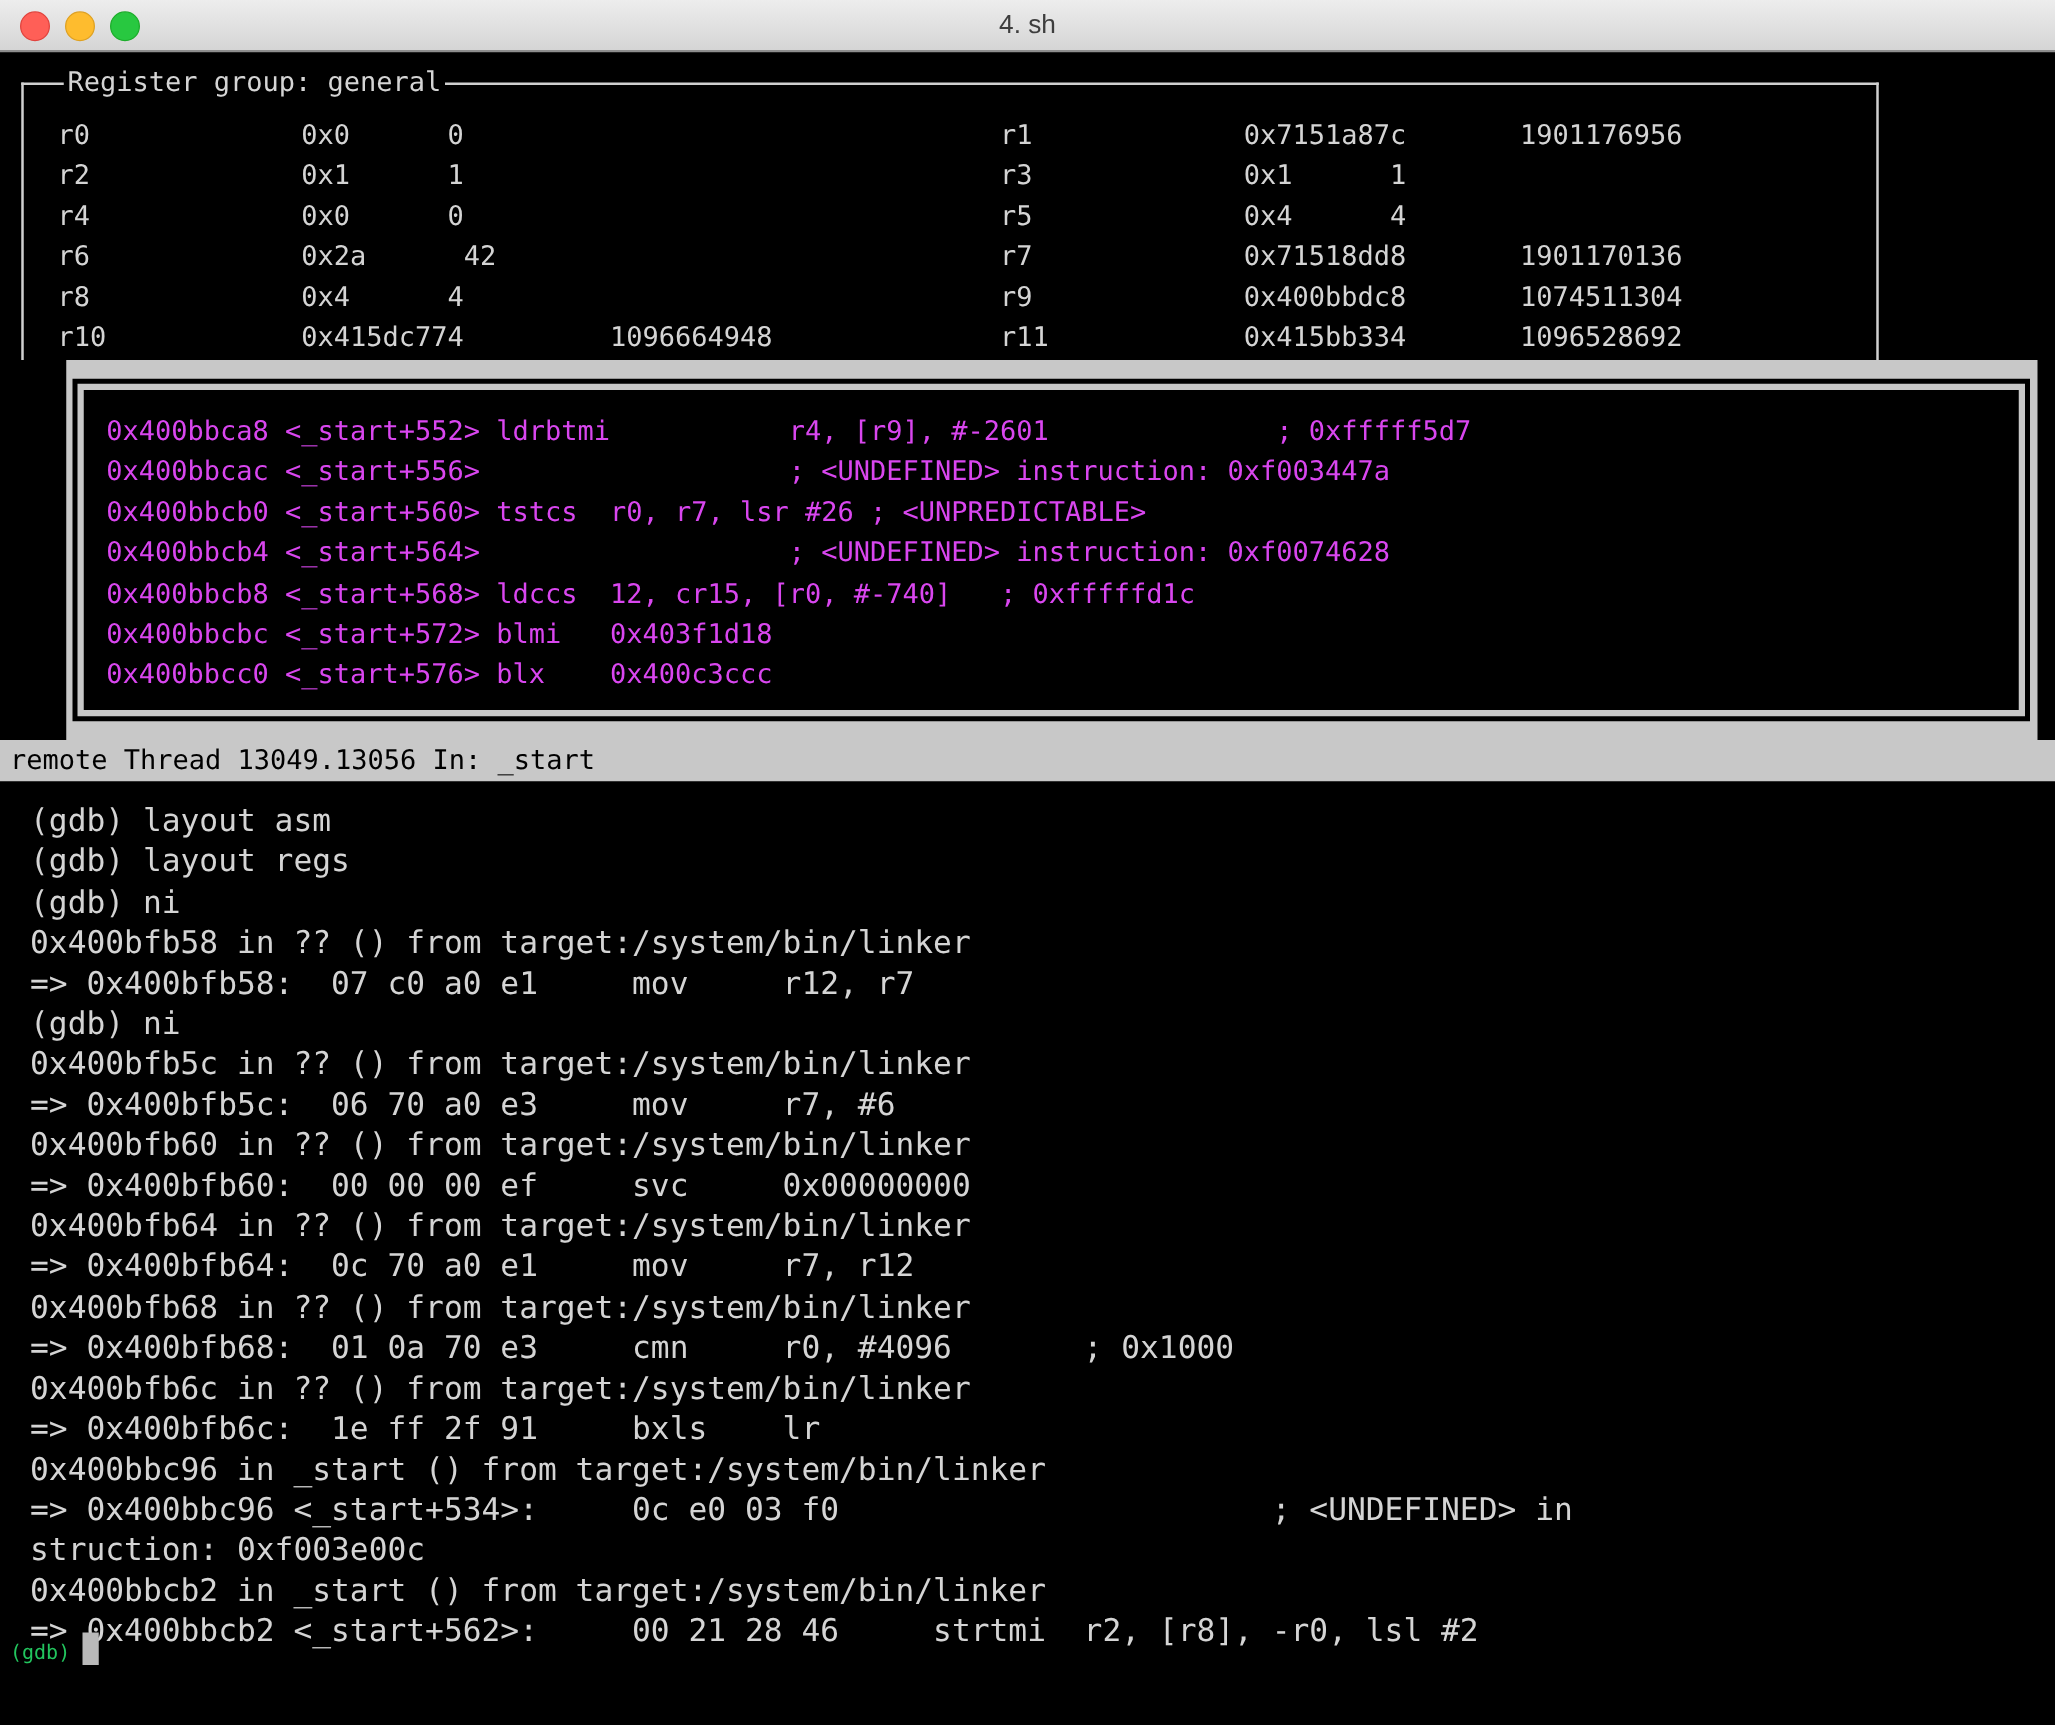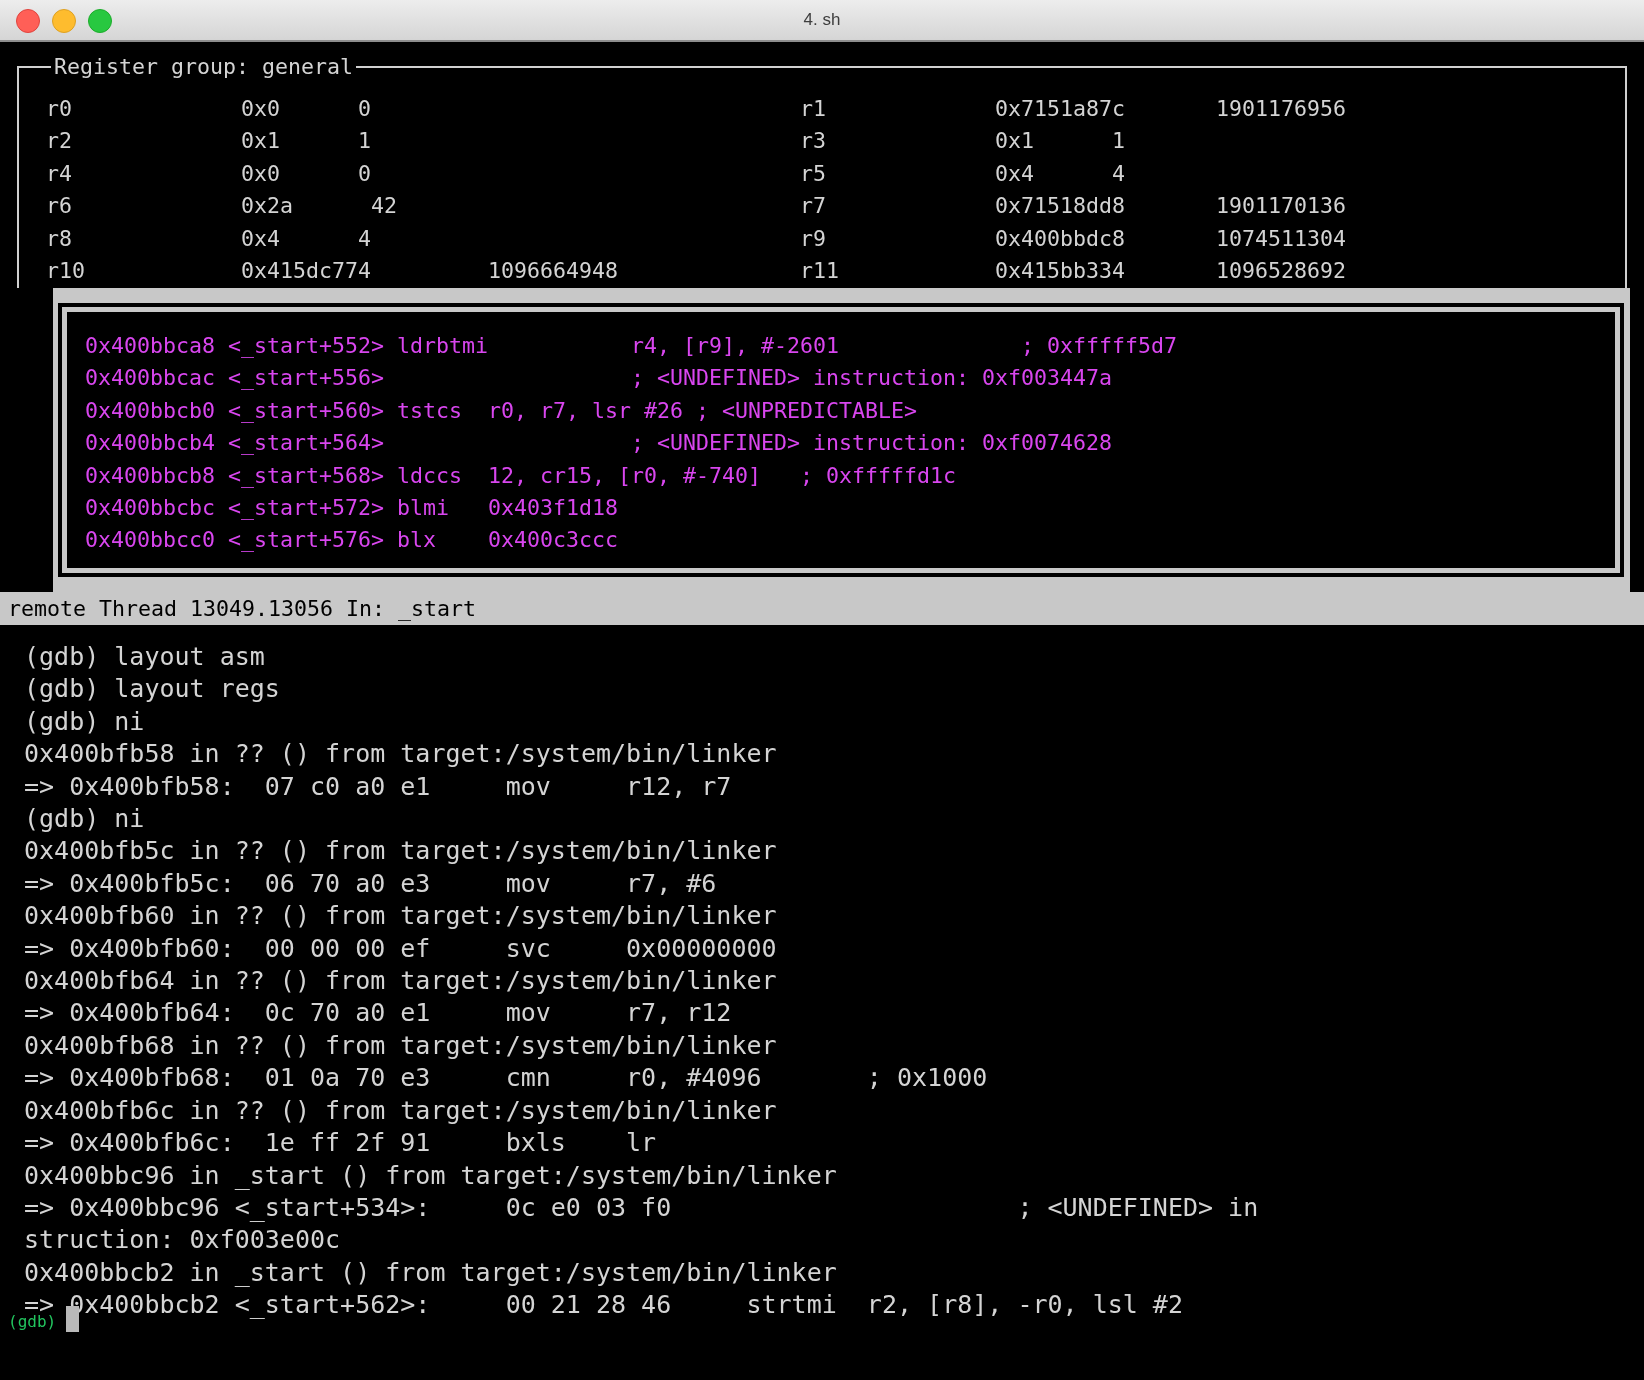--- a/index.html
+++ b/index.html
@@ -2,31 +2,31 @@
 <html><head>
 <meta charset="utf-8">
 <style>
   html,body{margin:0;padding:0;background:#222;}
   .screen{position:relative;width:1644px;height:1380px;background:#000;overflow:hidden;
           font-family:"DejaVu Sans Mono","Liberation Mono",monospace;}
   
   .titlebar{position:absolute;left:0;top:0;width:1644px;height:42px;
             background:linear-gradient(#ededed,#d5d5d5);border-bottom:2px solid #8e8e8e;box-sizing:border-box;}
   .title{position:absolute;left:0;top:0;width:100%;height:40px;line-height:40px;text-align:center;
-         font-family:"Liberation Sans",sans-serif;font-size:17px;color:#3e3e3e;}
+         font-family:"Liberation Sans",sans-serif;font-size:21px;color:#3e3e3e;}
   .light{position:absolute;top:9px;width:24px;height:24px;border-radius:50%;box-sizing:border-box;}
   .light.red{left:16px;background:#ff5f57;border:1px solid #e0443e;}
   .light.yellow{left:52px;background:#febc2e;border:1px solid #dea123;}
   .light.green{left:88px;background:#28c840;border:1px solid #1dad2b;}
   
   .term{position:absolute;left:0;top:42px;width:1644px;height:1338px;background:#000;
         color:#d4d4d4;font-size:21.6px;}
   pre{margin:16px;white-space:pre;font-family:inherit;}
   
-  .regbox{position:absolute;left:17px;top:24px;width:1610px;height:222px;box-sizing:border-box;
+  .regbox{position:absolute;left:17px;top:24px;width:1486px;height:222px;box-sizing:border-box;
           border-top:2px solid #d0d0d0;border-left:2px solid #d0d0d0;border-right:2px solid #d0d0d0;}
   .regtitle{position:absolute;left:32px;top:-16px;background:#000;padding:0 3px;
             font-size:21.6px;line-height:30px;color:#d4d4d4;}
   .regrows{position:absolute;left:11px;top:9px;line-height:32.4px;font-size:21.6px;}
   
   .overlay{position:absolute;left:53px;top:246px;width:1577px;height:304px;background:#c8c8c8;}
   .asmframe{position:absolute;left:5px;right:6px;top:15px;bottom:15px;
             border:4px solid #000;background:#c8c8c8;}
   .asmcontent{position:absolute;left:5px;right:5px;top:5px;bottom:5px;background:#000;}
   .asmlines{position:absolute;left:2px;top:2px;line-height:32.4px;font-size:21.6px;color:#d946ef;}

